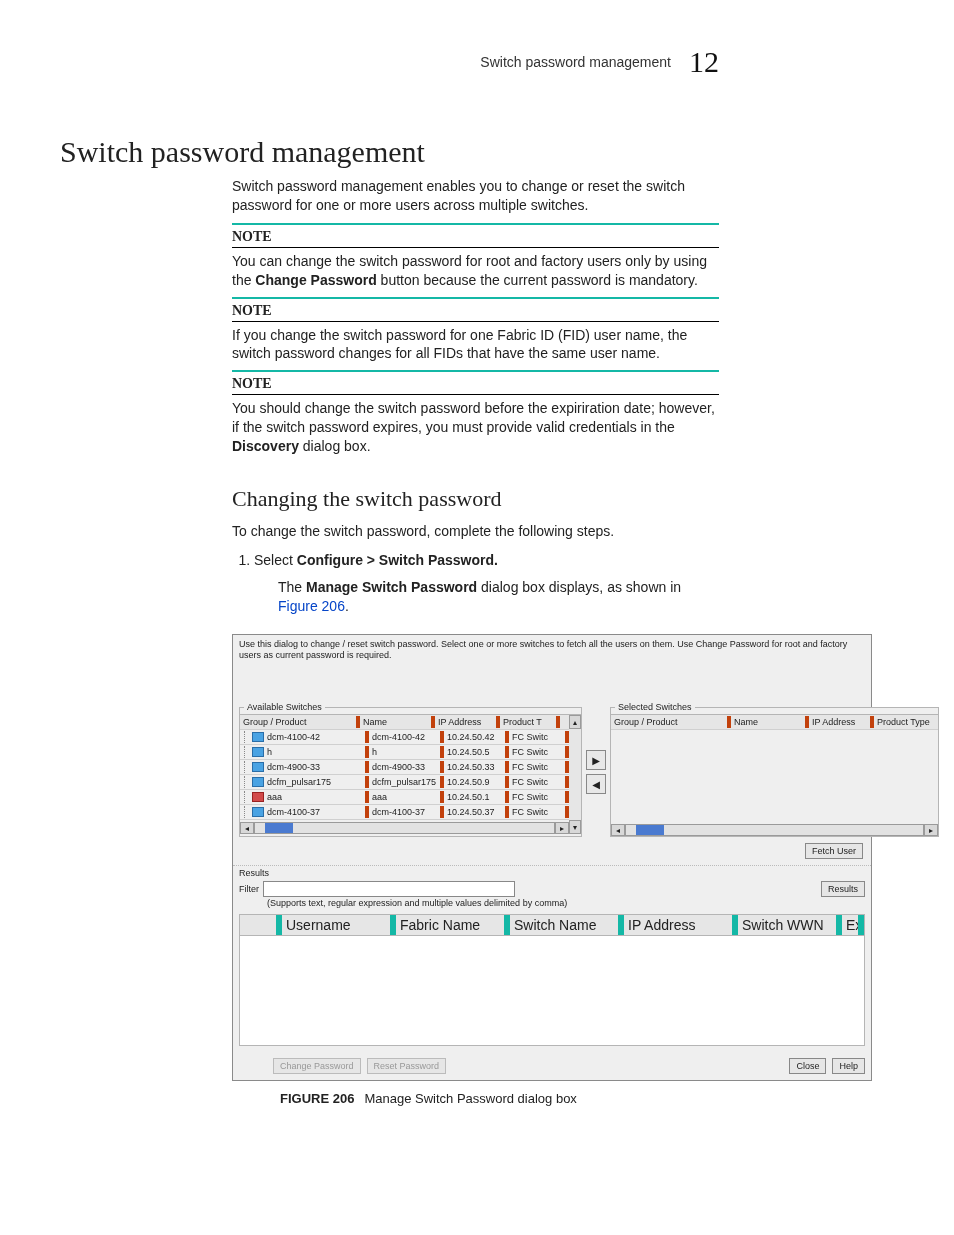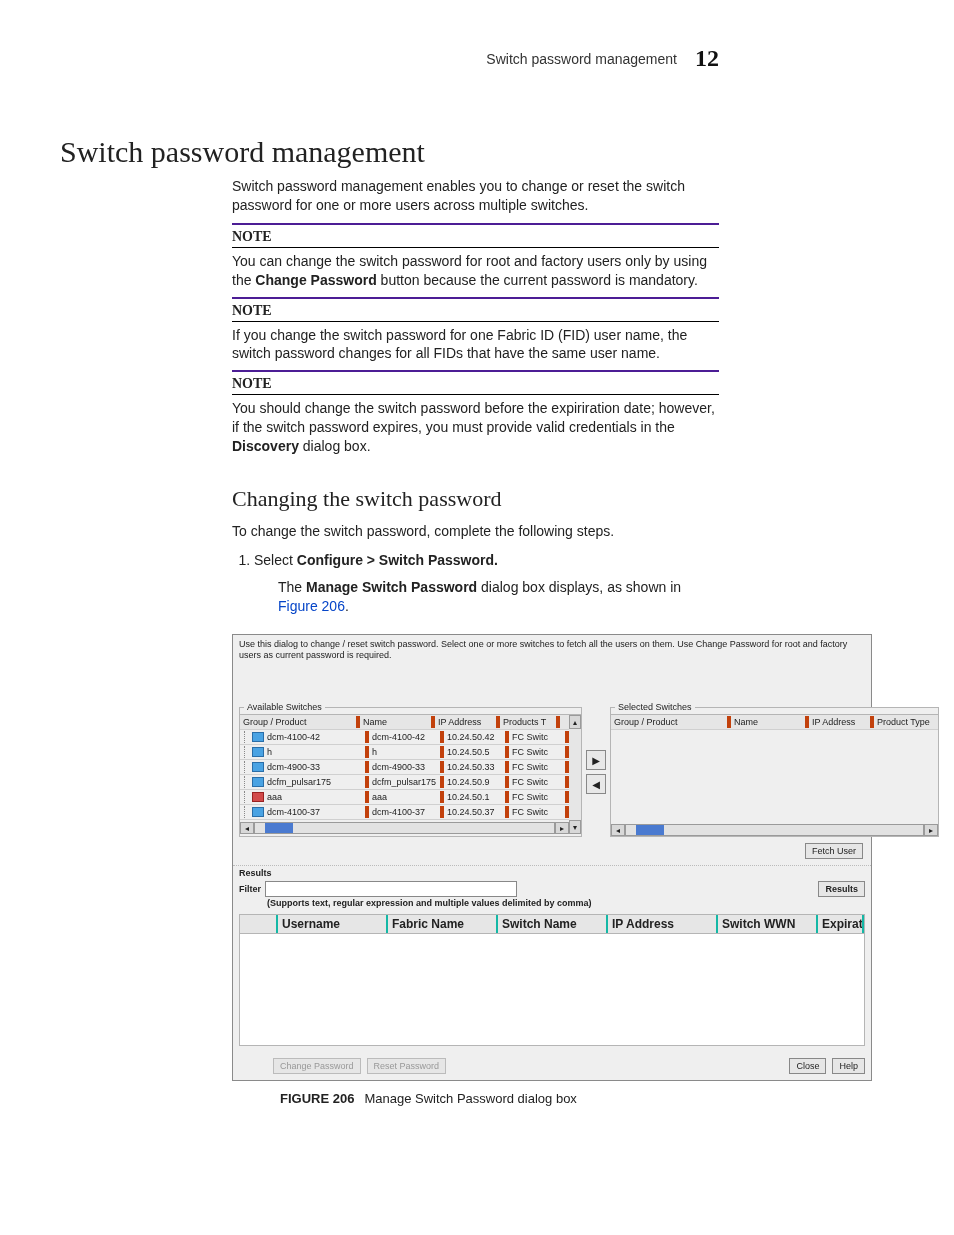--- a/index.html
+++ b/index.html
@@ -23,41 +23,41 @@
     display: flex;
     align-items: center;
     gap: 18px;
   }
   .runhead .label {
     font-size: 14px;
     color: #333;
   }
   .runhead .chapnum {
     font-family: Georgia, 'Times New Roman', serif;
-    font-size: 24px;
-    font-weight: bold;
+    font-size: 30px;
+    font-weight: normal;
     color: #111;
   }
   h1.title {
     font-family: Georgia, 'Times New Roman', serif;
     font-weight: 400;
     font-size: 30px;
     margin: 90px 0 8px 0;
     color: #222;
   }
   .body-indent {
     margin-left: 172px;
   }
   p {
     margin: 0 0 8px 0;
     line-height: 1.35;
   }
   .note-block {
     margin-top: 7px;
-    border-top: 2px solid #4c1d95;
+    border-top: 2px solid #14b8a6;
   }
   .note-label {
     font-family: Georgia, 'Times New Roman', serif;
     font-weight: bold;
     font-size: 14px;
     margin: 4px 0 2px 0;
     border-bottom: 1px solid #000;
     display: block;
     padding-bottom: 2px;
   }
@@ -186,38 +186,37 @@
   .ui-btn {
     display: inline-block; border: 1px solid #888; background: #e6e6e6;
     padding: 2px 6px; font-size: 9px;
   }
   .ui-btn.disabled { color: #999; border-color: #bbb; }
 
   .results-sec {
     padding: 2px 6px 6px 6px;
     border-top: 1px dotted #bbb;
     margin-top: 4px;
-    font-weight: bold;
   }
   .results-title { font-size: 9px; margin-bottom: 3px; }
   .filter-row { display: flex; align-items: center; gap: 4px; margin-bottom: 1px; }
   .filter-input {
     border: 1px solid #888; height: 14px; width: 250px; background: #fff;
   }
   .filter-hint { font-size: 9px; margin-left: 28px; margin-bottom: 4px; }
 
   .results-table {
     margin-top: 6px;
     border: 1px solid #b5b5b5;
     height: 130px;
     background: #fff;
     overflow: hidden;
   }
   .rt-head { display: flex; background: #e6e6e6; border-bottom: 1px solid #b5b5b5; }
-  .rt-head .cell { border-right: 2px solid #14b8a6; padding: 2px 4px; font-size: 12px; }
+  .rt-head .cell { border-right: 6px solid #14b8a6; padding: 2px 4px; font-size: 14px; }
   .rt1 { width: 28px; } .rt2 { width: 100px; } .rt3 { width: 100px; }
   .rt4 { width: 100px; } .rt5 { width: 100px; } .rt6 { width: 90px; }
   .rt7 { flex: 1; border-right: none; }
 
   .dlg-footer {
     display: flex; align-items: center; padding: 6px 6px 6px 40px;
     gap: 6px;
   }
   .dlg-footer .spacer { flex: 1; }
 
@@ -284,21 +283,21 @@
     <div class="panel-row">
 
       <div class="panel left">
         <span class="panel-title">Available Switches</span>
         <div style="display:flex; margin-top:-4px;">
           <div style="flex:1;">
             <div class="grid-head">
               <div class="cell c1">Group / Product</div>
               <div class="cell c2">Name</div>
               <div class="cell c3">IP Address</div>
-              <div class="cell c4">Products T</div>
+              <div class="cell c4">Product T</div>
             </div>
 
 
             <div class="grid-row">
               <div class="cell c1 tree-indent"><span class="icon-box sw-blue"></span><span>dcm-4100-42</span></div>
               <div class="cell c2">dcm-4100-42</div>
               <div class="cell c3">10.24.50.42</div>
               <div class="cell c4">FC Switc</div>
             </div>
 

